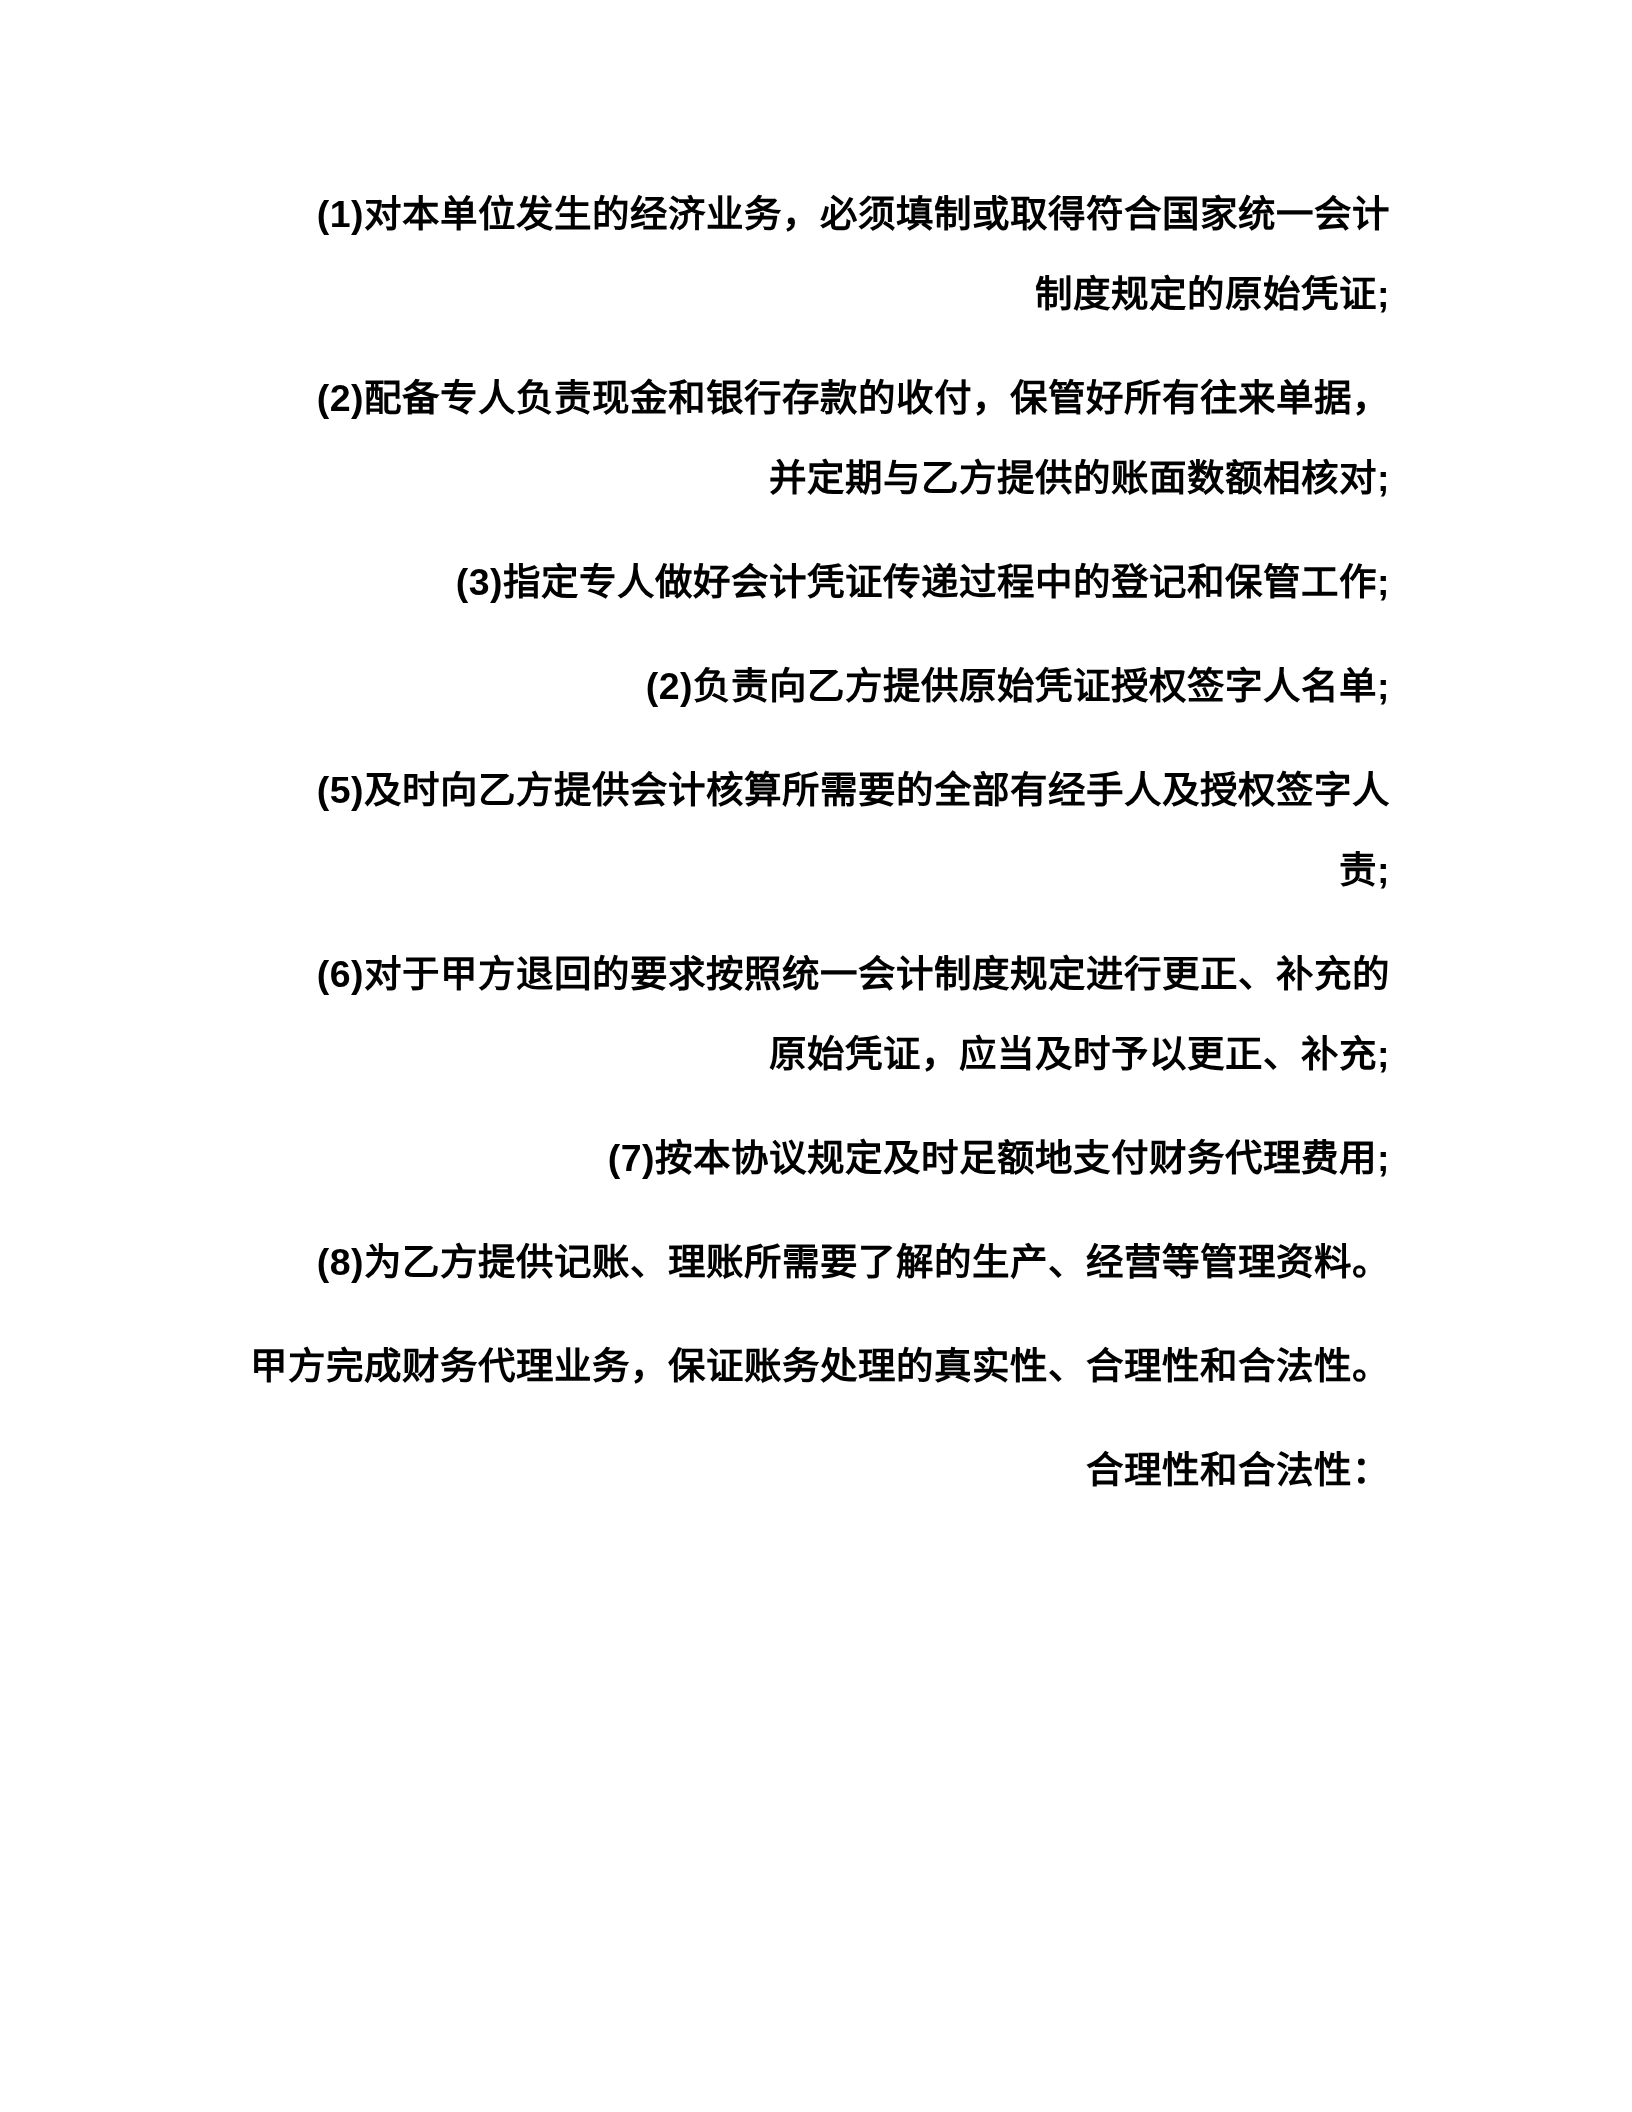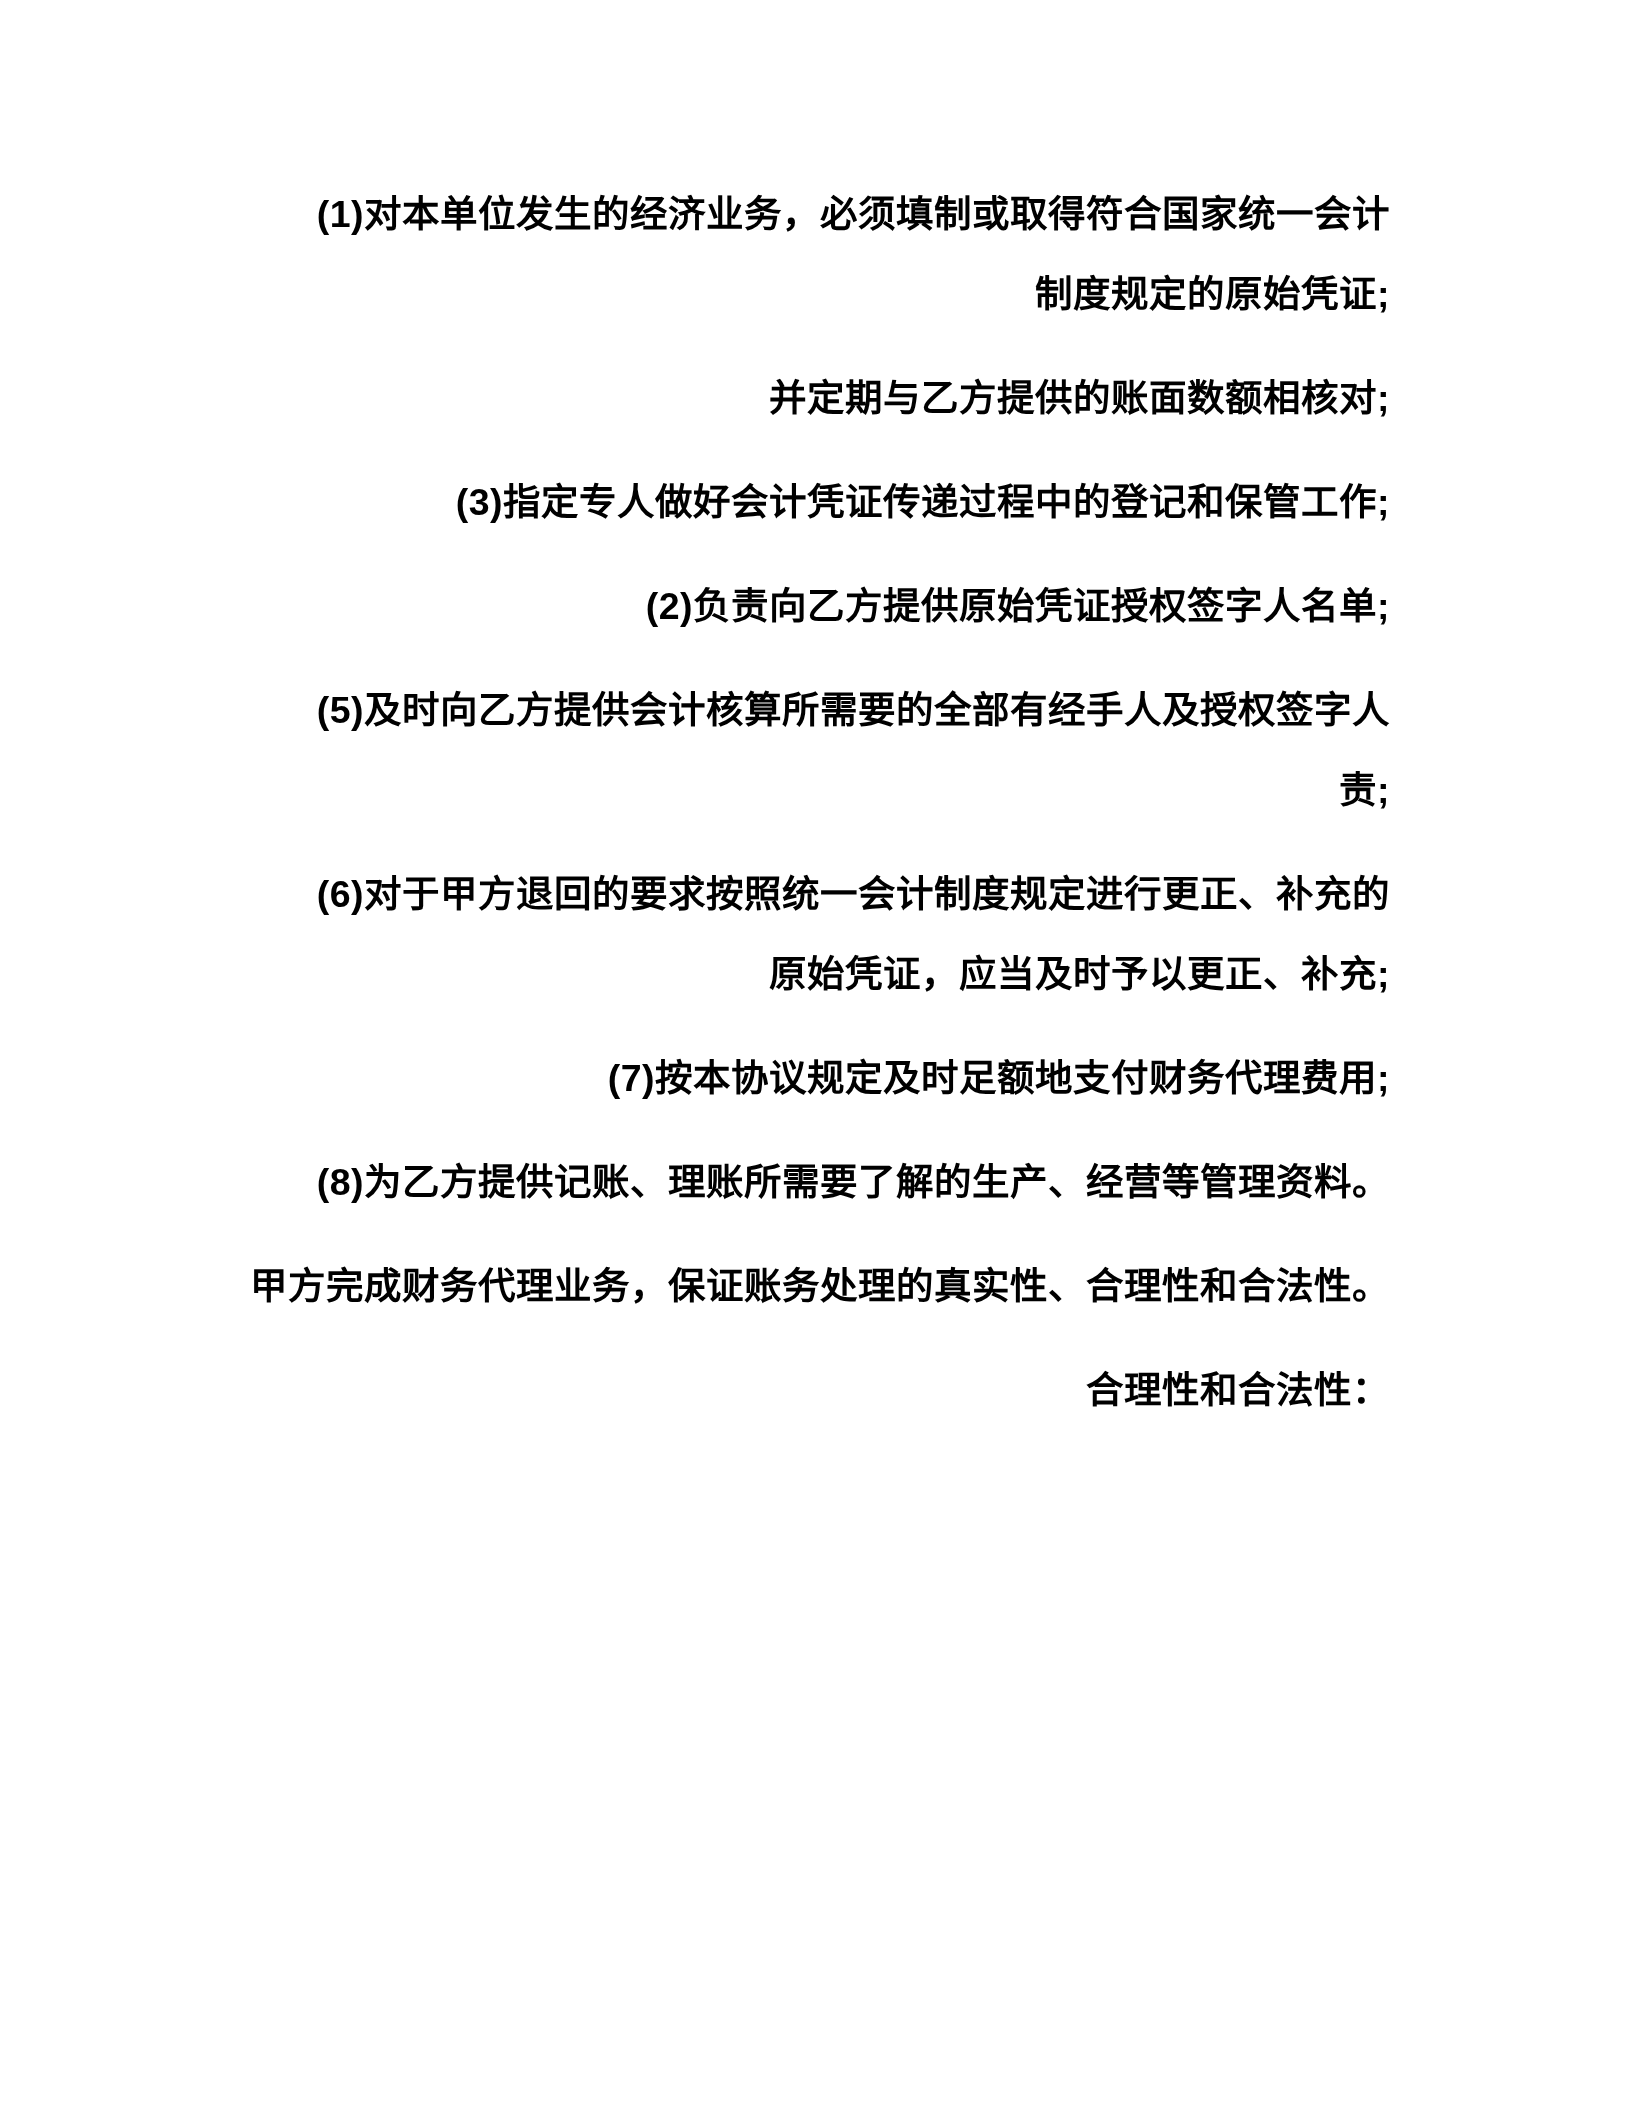--- a/index.html
+++ b/index.html
@@ -44,20 +44,21 @@
 <body>
 
 <div class="doc">
 
   <div class="para">
     <div class="line indent">(1)对本单位发生的经济业务，必须填制或取得符合国家统一会计</div>
     <div class="line">制度规定的原始凭证;</div>
   </div>
 
   <div class="para">
+    <div class="line indent">(2)配备专人负责现金和银行存款的收付，保管好所有往来单据，</div>
     <div class="line">并定期与乙方提供的账面数额相核对;</div>
   </div>
 
   <div class="para">
     <div class="line indent">(3)指定专人做好会计凭证传递过程中的登记和保管工作;</div>
   </div>
 
   <div class="para">
     <div class="line indent">(2)负责向乙方提供原始凭证授权签字人名单;</div>
   </div>

